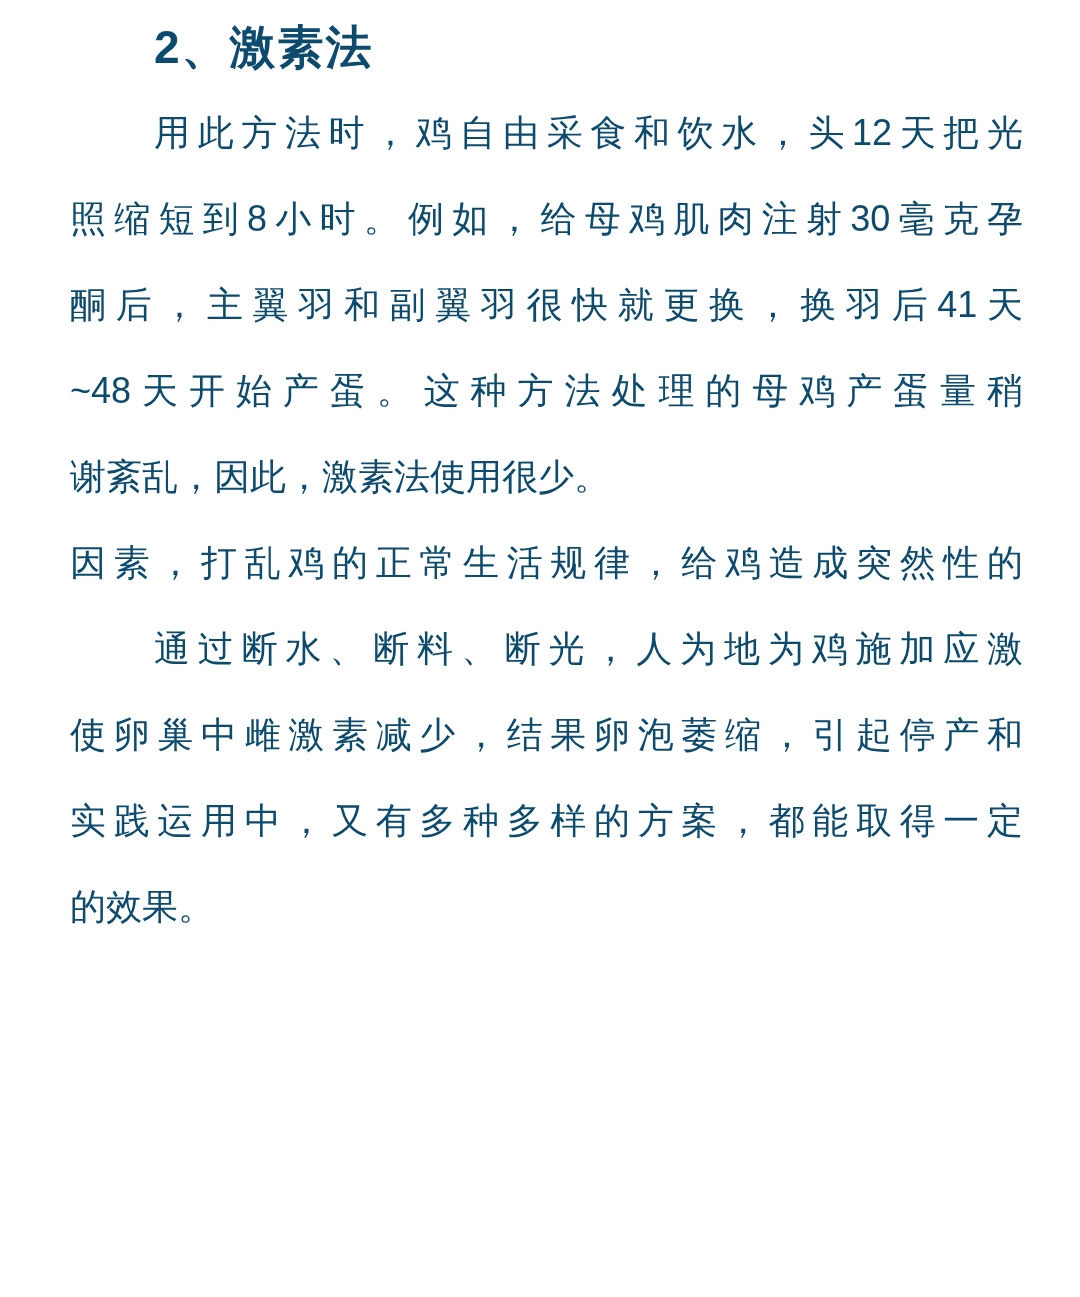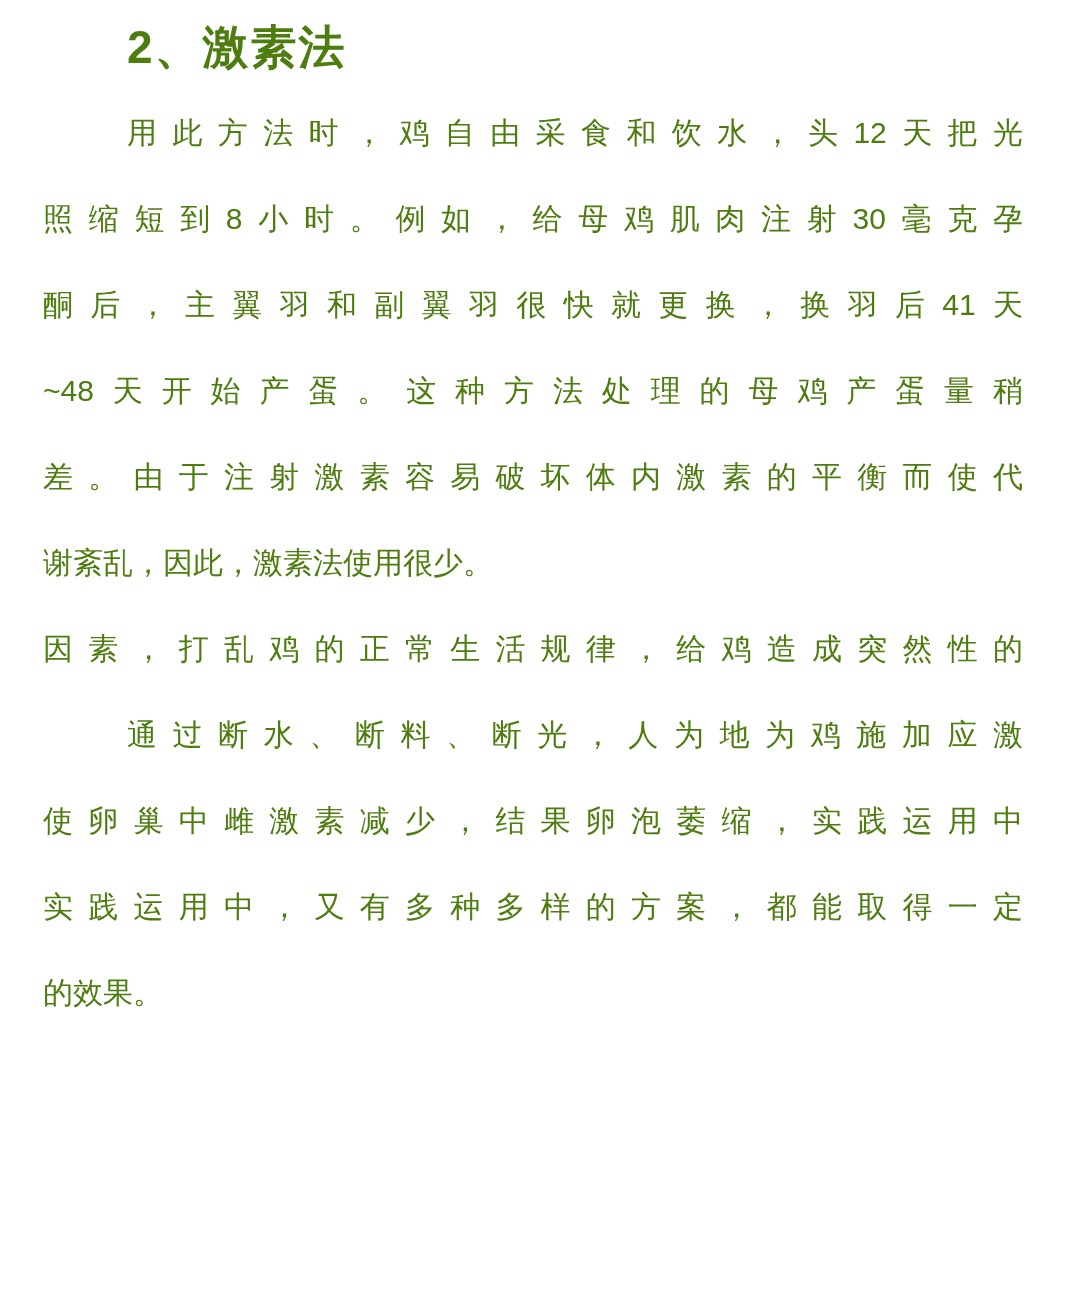--- a/index.html
+++ b/index.html
@@ -5,39 +5,39 @@
   html, body {
     margin: 0;
     padding: 0;
     background: #ffffff;
   }
   .page {
     position: relative;
     width: 1080px;
     height: 1297px;
     box-sizing: border-box;
-    padding: 4px 57px 0 43px;
+    padding: 4px 57px 0 70px;
     background: #ffffff;
-    color: #4d7c0f;
+    color: #0c4a6e;
     font-family: "Liberation Sans", "DejaVu Sans", sans-serif;
     overflow: hidden;
   }
   .heading {
     height: 86px;
     line-height: 86px;
     font-size: 46px;
     font-weight: bold;
     text-indent: 84px;
     letter-spacing: 2px;
     white-space: nowrap;
   }
   .tline {
     height: 86px;
     line-height: 86px;
-    font-size: 30px;
+    font-size: 36px;
     text-align: justify;
     text-align-last: justify;
   }
   .tline.indent {
     text-indent: 84px;
   }
   .tline.last {
     text-align: center;
     text-align-last: left;
   }
@@ -46,23 +46,22 @@
 <body>
 
 <div class="page">
 
   <div class="heading">2、激素法</div>
 
   <div class="tline indent">用此方法时，鸡自由采食和饮水，头12天把光</div>
   <div class="tline">照缩短到8小时。例如，给母鸡肌肉注射30毫克孕</div>
   <div class="tline">酮后，主翼羽和副翼羽很快就更换，换羽后41天</div>
   <div class="tline">~48天开始产蛋。这种方法处理的母鸡产蛋量稍</div>
-  <div class="tline">差。由于注射激素容易破坏体内激素的平衡而使代</div>
   <div class="tline last">谢紊乱，因此，激素法使用很少。</div>
 
 
   <div class="tline">因素，打乱鸡的正常生活规律，给鸡造成突然性的</div>
   <div class="tline indent">通过断水、断料、断光，人为地为鸡施加应激</div>
-  <div class="tline">使卵巢中雌激素减少，结果卵泡萎缩，实践运用中</div>
+  <div class="tline">使卵巢中雌激素减少，结果卵泡萎缩，引起停产和</div>
   <div class="tline">实践运用中，又有多种多样的方案，都能取得一定</div>
   <div class="tline last">的效果。</div>
 
 </div>
 
 </body></html>

